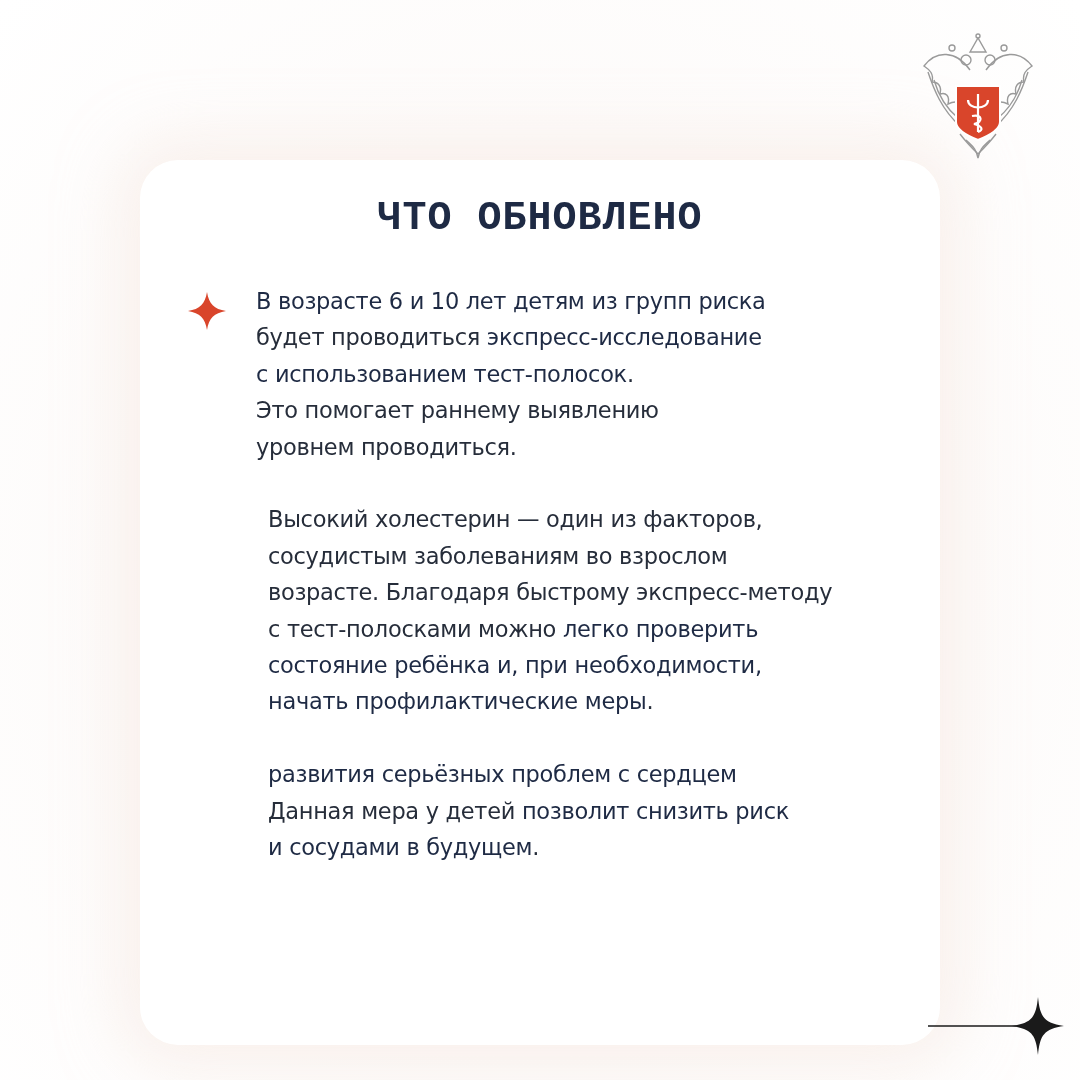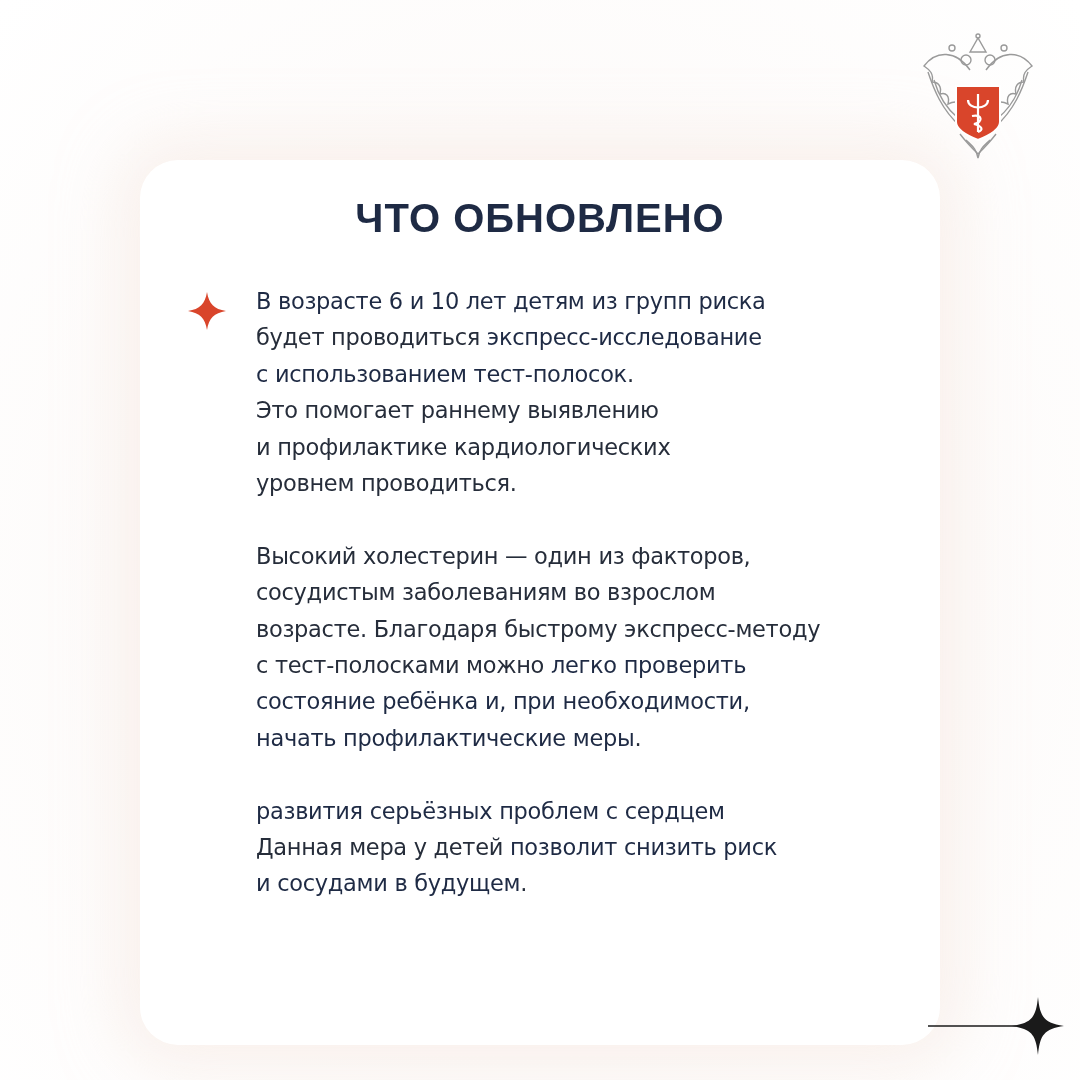--- a/index.html
+++ b/index.html
@@ -9,30 +9,30 @@
     font-family: "Liberation Sans", "DejaVu Sans", sans-serif;
     color: #1e2a44;
   }
   .card {
     position: absolute; left: 140px; top: 160px; width: 800px; height: 885px;
     background: #ffffff; border-radius: 38px;
     box-shadow: 0 0 60px 20px rgba(245, 232, 224, 0.55);
   }
   .title {
     position: absolute; left: 0; right: 0; top: 196px; text-align: center;
-    font-family: Liberation Sans, sans-serif; font-weight: bold;
+    font-family: Liberation Mono, monospace; font-weight: bold;
     font-size: 40px; letter-spacing: 1px; color: #1e2a44;
   }
   .body-text {
     position: absolute; left: 256px; top: 283px; width: 660px;
     font-family: "DejaVu Sans", sans-serif; font-size: 22.5px; line-height: 36.4px;
     color: #262d3a; letter-spacing: -0.3px;
   }
   .para { margin: 0; }
-  .para + .para { margin-top: 36.4px; }
+  .para + .para { margin-top: 36.4px; margin-left: 12px; }
   .b { font-weight: normal; color: #1e2a44; }
   .star-bullet { position: absolute; left: 187px; top: 291px; width: 40px; height: 40px; }
   .emblem { position: absolute; left: 916px; top: 30px; width: 124px; height: 132px; }
   .star-corner { position: absolute; left: 926px; top: 995px; width: 140px; height: 70px; }
 </style>
 </head>
 <body>
 
 <div class="card"></div>
 
@@ -66,21 +66,20 @@
 <svg class="star-bullet" viewBox="0 0 40 40">
   <path d="M20 1 C22 13 27 18 39 20 C27 22 22 27 20 39 C18 27 13 22 1 20 C13 18 18 13 20 1 Z" fill="#d9452b"></path>
 </svg>
 
 <div class="body-text" id="body-text">
     <div class="para">
       <div><span class="b">В возрасте 6 и 10 лет детям из групп риска</span></div>
       <div><span>будет проводиться </span><span class="b">экспресс-исследование</span></div>
       <div><span class="b">с использованием тест-полосок</span><span>.</span></div>
       <div><span>Это помогает раннему выявлению</span></div>
-      <div><span>и профилактике кардиологических</span></div>
       <div><span>уровнем проводиться.</span></div>
     </div>
     <div class="para">
       <div><span>Высокий холестерин — один из факторов,</span></div>
       <div><span>сосудистым заболеваниям во взрослом</span></div>
       <div><span>возрасте. Благодаря быстрому экспресс-методу</span></div>
       <div><span>с тест-полосками можно </span><span class="b">легко проверить</span></div>
       <div><span class="b">состояние ребёнка и, при необходимости,</span></div>
       <div><span class="b">начать профилактические меры</span><span>.</span></div>
     </div>

